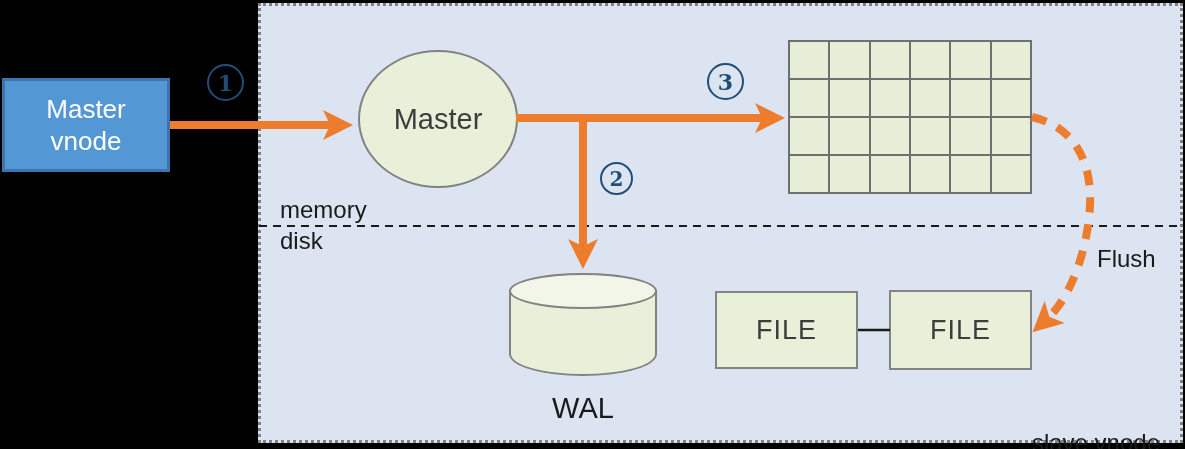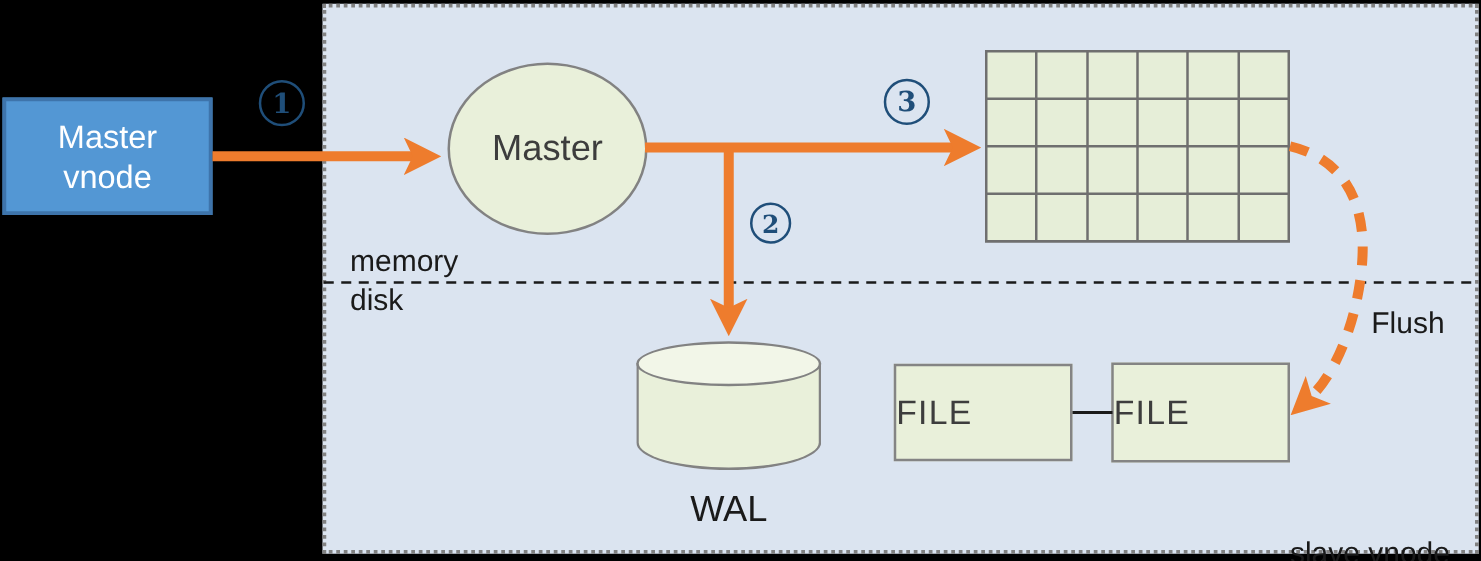--- a/index.html
+++ b/index.html
@@ -45,21 +45,21 @@
     position:absolute;left:0;right:0;top:17px;bottom:0;box-sizing:border-box;
     background:var(--node-green);border:2.5px solid var(--shape-border);border-top:none;
     border-radius:0 0 74px 74px / 0 0 22px 22px;
   }
   .cyl-top{
     position:absolute;left:0;right:0;top:0;height:36px;box-sizing:border-box;
     background:var(--node-green-light);border:2.5px solid var(--shape-border);border-radius:50%;
   }
   .file-box{
     position:absolute;box-sizing:border-box;background:var(--node-green);
-    border:2.5px solid #848484;display:flex;align-items:center;justify-content:flex-start;
+    border:2.5px solid #848484;display:flex;align-items:center;justify-content:center;
     color:var(--ink-soft);font-size:27px;letter-spacing:1px;
   }
   .file-1{left:715px;top:291px;width:143px;height:78px;}
   .file-2{left:889px;top:290px;width:143px;height:80px;}
   .badge{
     position:absolute;box-sizing:border-box;border:2.5px solid var(--step-badge-blue);
     border-radius:50%;color:var(--step-badge-blue);
     display:flex;align-items:center;justify-content:center;
     font-family:"DejaVu Serif", serif;font-size:22px;font-weight:600;
   }

